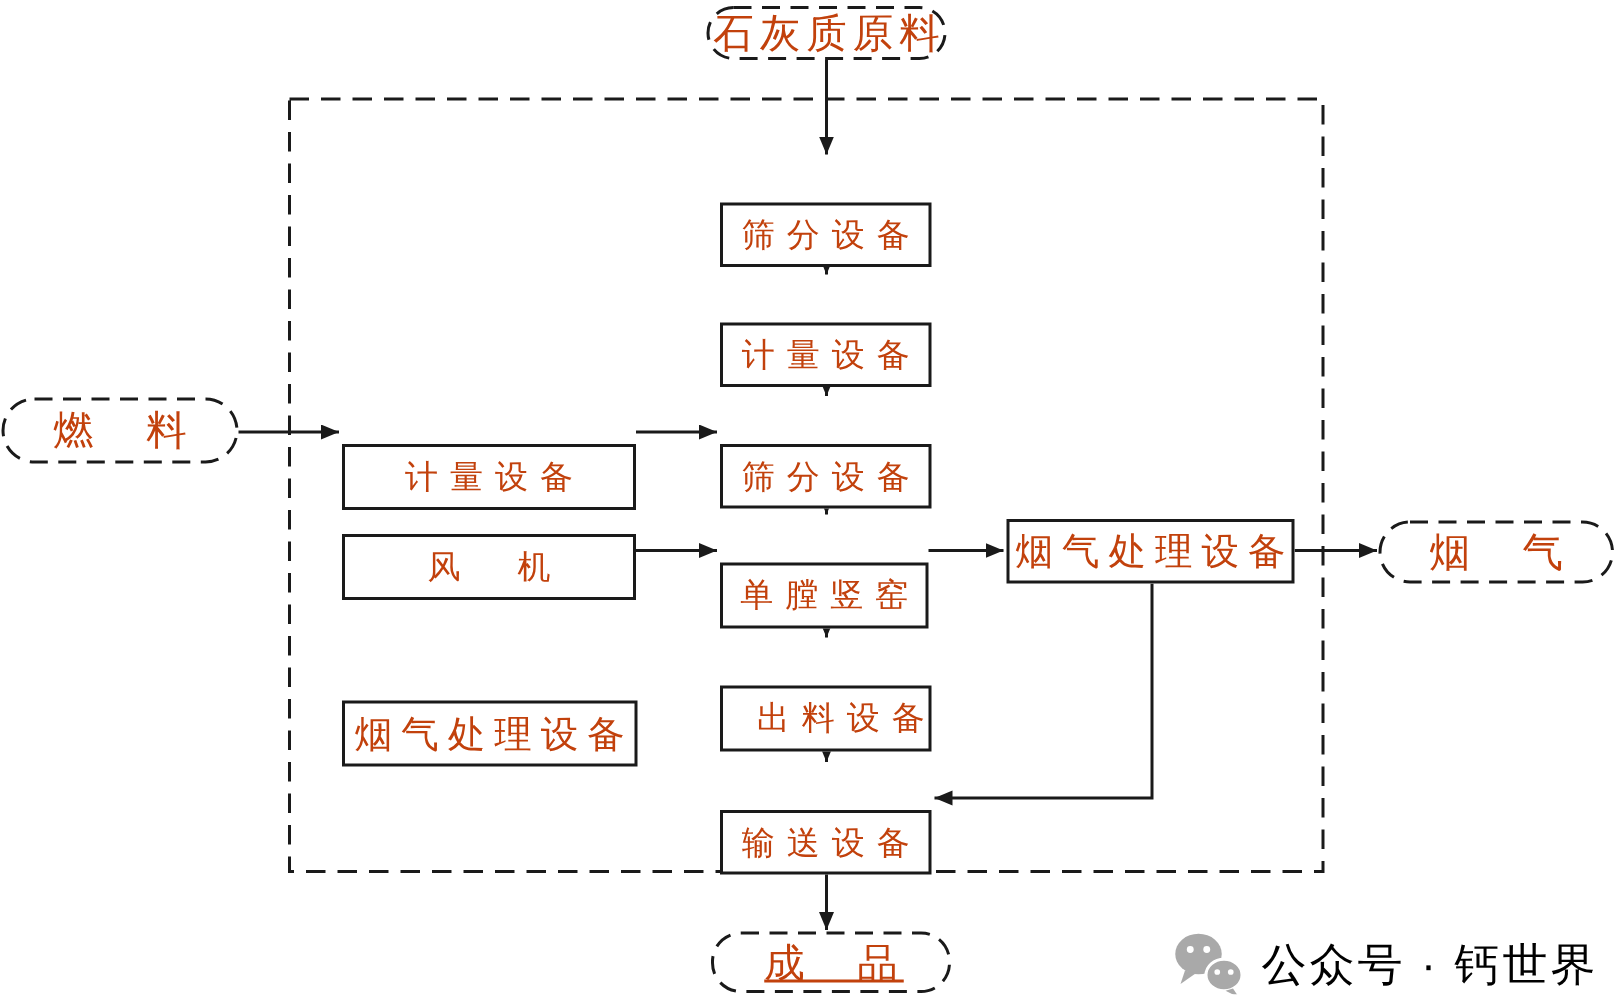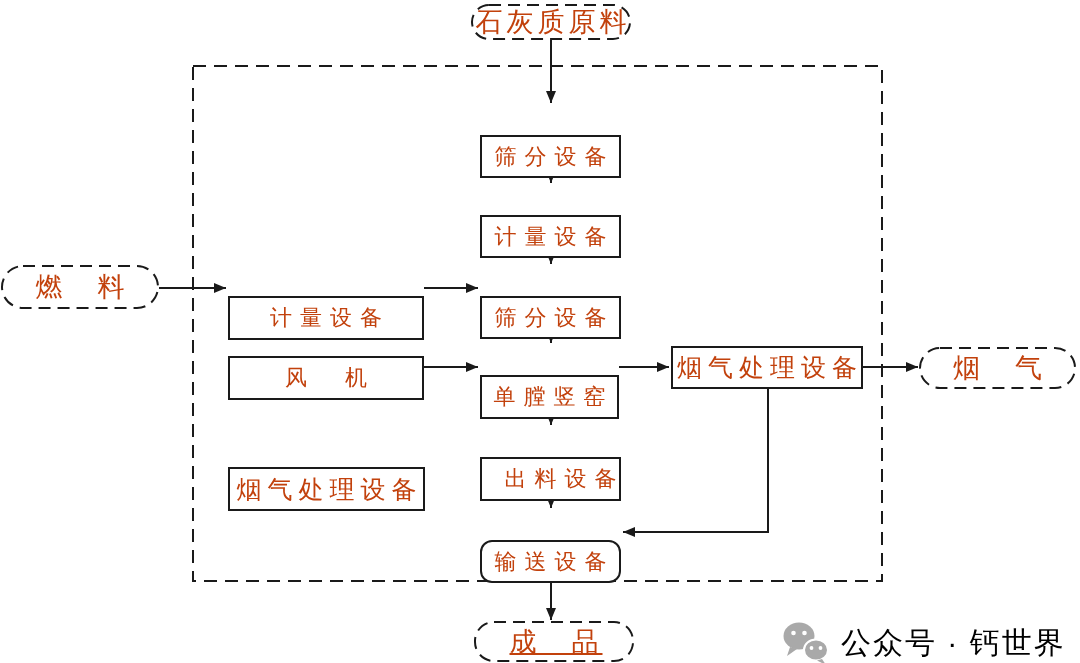--- a/index.html
+++ b/index.html
@@ -22,21 +22,21 @@
   .lbl{font-size:22px;letter-spacing:8px;padding-left:8px;margin-top:30px;}
   .lbl-6{font-size:25px;letter-spacing:6px;padding-left:6px;}
   .lbl-term{font-size:27px;letter-spacing:4px;padding-left:4px;}
 
   
   #n-screening     {left:480px;top:105px;width:141px;height:43px;}
   #n-metering-top  {left:480px;top:185px;width:141px;height:43px;}
   #n-feeding       {left:480px;top:266px;width:141px;height:43px;}
   #n-kiln          {left:480px;top:345px;width:139px;height:44px;}
   #n-discharge     {left:480px;top:427px;width:141px;height:44px;padding-left:28px;}
-  #n-conveying     {left:480px;top:510px;width:141px;height:43px;border-radius:12px;}
+  #n-conveying     {left:480px;top:510px;width:141px;height:43px;}
   
   #n-metering-fuel {left:228px;top:266px;width:196px;height:44px;}
   #n-fan           {left:228px;top:326px;width:196px;height:44px;}
   #n-electrical    {left:228px;top:467px;width:197px;height:44px;}
   
   #n-flue-treat    {left:671px;top:346px;width:192px;height:43px;}
   
   #n-raw      {left:471px;top:4px;  width:160px;height:36px;}
   #n-fuel     {left:1px;  top:265px;width:158px;height:44px;}
   #n-flue-gas {left:919px;top:347px;width:157px;height:42px;}

